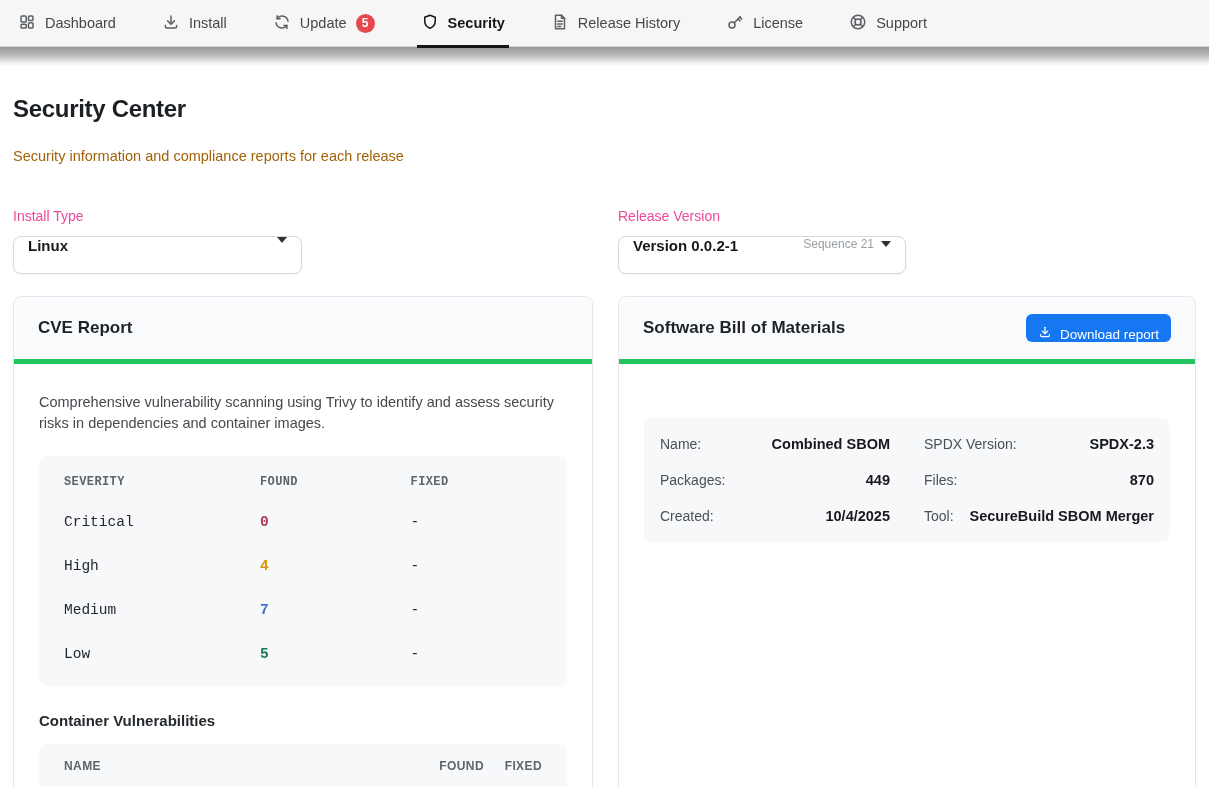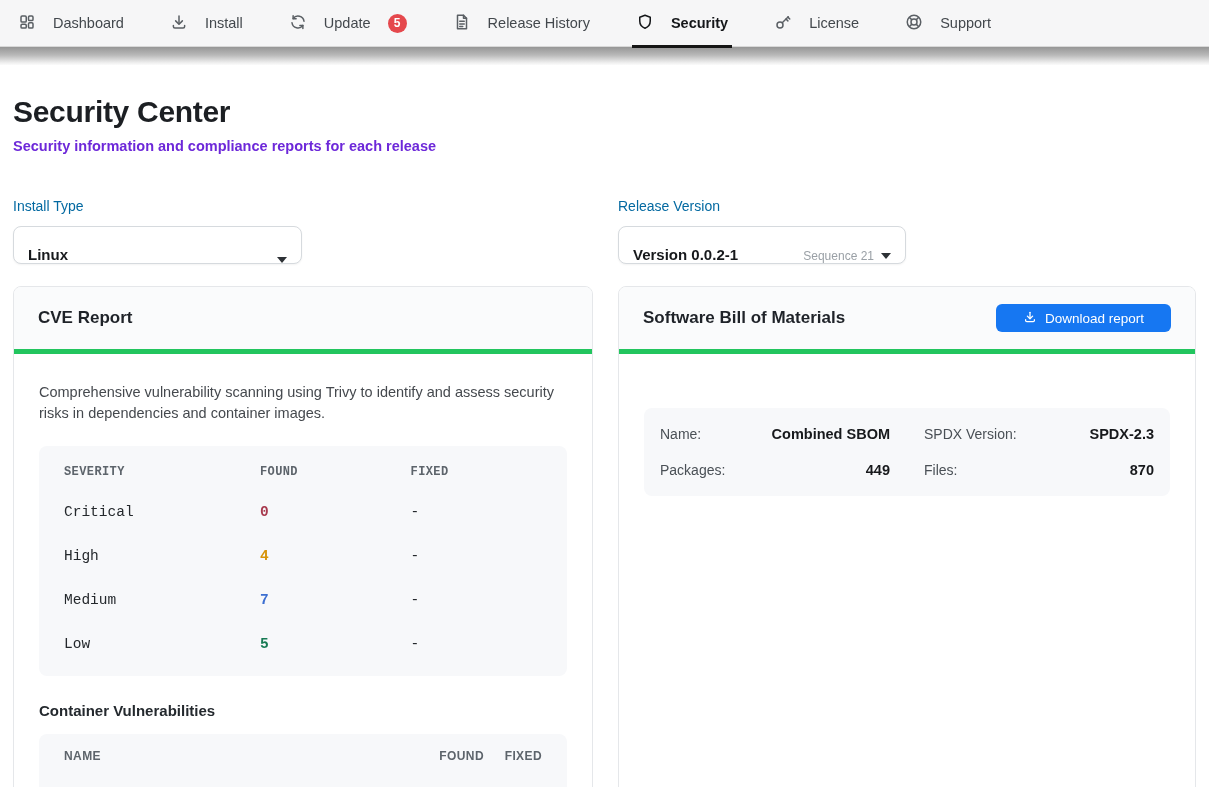--- a/index.html
+++ b/index.html
@@ -2,42 +2,42 @@
 <html><head>
 <meta charset="utf-8">
 <style>
   * { margin:0; padding:0; box-sizing:border-box; }
   html,body { width:1209px; height:787px; overflow:hidden; background:#fff;
     font-family:"Liberation Sans", sans-serif; color:#1c1f23; }
 
   
   .topnav { height:47px; background:#f6f6f7; border-bottom:1px solid #d8d8d8;
     display:flex; align-items:center; gap:46px; padding:0 18px; }
-  .nav-item { position:relative; height:47px; display:flex; align-items:center; gap:17px;
+  .nav-item { position:relative; height:47px; display:flex; align-items:center; gap:9px;
     font-size:14.5px; color:#43484d; cursor:pointer; }
   .nav-item svg { width:18px; height:18px; stroke:#5a5f64; }
   .nav-item.active { color:#141619; font-weight:700; }
   .nav-item.active svg { stroke:#141619; }
   .nav-item.active::after { content:""; position:absolute; left:-4px; right:-4px; bottom:-1px;
     height:3px; background:#151515; }
   .badge { min-width:19px; height:19px; border-radius:10px; color:#fff; font-size:12px;
     font-weight:700; display:flex; align-items:center; justify-content:center; padding:0 5px; }
   .shadow-band { height:18px; background:linear-gradient(180deg,#969696 0%,#b9b9b9 45%,#ececec 85%,#fbfbfb 100%); }
 
   
   .page { padding:0 13px; }
-  .page-title { margin-top:30px; font-size:30px; font-weight:700; letter-spacing:-.3px; color:#1c1f23; }
-  .page-subtitle { margin-top:9px; font-size:14.5px; color:#6d28d9;font-weight:bold; }
+  .page-title { margin-top:30px; font-size:24px; font-weight:700; letter-spacing:-.3px; color:#1c1f23; }
+  .page-subtitle { margin-top:25px; font-size:14.5px; color:#a16207; }
 
   
   .grid-2 { display:grid; grid-template-columns:580px 578px; column-gap:25px; }
   .filters { margin-top:44px; }
-  .field-label { font-size:14px; color:#0369a1; margin-bottom:12px; }
+  .field-label { font-size:14px; color:#ec4899; margin-bottom:12px; }
   .select { width:289px; height:38px; background:#fff; border:1px solid #d6dade; border-radius:8px;
-    padding:0 14px; display:flex; align-items:flex-end; justify-content:space-between; cursor:pointer;
+    padding:0 14px; display:flex; align-items:flex-start; justify-content:space-between; cursor:pointer;
     box-shadow:0 1px 2px rgba(0,0,0,.05);gap:16px; }
   .select .sel-value { font-size:15px; font-weight:700; color:#17191c; }
   .select .sel-right { display:flex; align-items:center; gap:7px; }
   .sel-meta { font-size:12px; color:#9aa0a6; }
   .caret { width:0; height:0; border-left:5px solid transparent; border-right:5px solid transparent;
     border-top:6px solid #2d3135; }
 
   
   .cards { margin-top:22px; align-items:start; }
   .card { border:1px solid #e5e7ea; border-radius:8px; background:#fff; height:660px; overflow:hidden; }
@@ -57,21 +57,21 @@
   .sev-fixed { font-size:14.5px; color:#24282c; }
 
   .sub-title { margin-top:26px; font-size:15px; font-weight:700; color:#24292e; }
   .cont-table { margin-top:15px; background:#f7f8fa; border-radius:8px 8px 0 0; height:140px; }
   .cont-head { display:flex; align-items:center; height:44px; padding:0 25px; }
   .cont-head .th:nth-child(1) { flex:1; }
   .cont-head .th:nth-child(2) { width:78px; text-align:right; }
   .cont-head .th:nth-child(3) { width:58px; text-align:right; }
 
   
-  .btn-primary { display:flex; align-items:center; gap:8px; height:28px; padding:0 27px;
+  .btn-primary { display:flex; align-items:flex-end; gap:8px; height:28px; padding:0 12px;
     border:none; border-radius:6px; color:#fff; font-size:13.5px; font-weight:500;
     font-family:"Liberation Sans", sans-serif; cursor:pointer; }
   .btn-primary svg { width:14px; height:14px; stroke:#fff; }
   .sbom-details { margin-top:26px; background:#f7f8fa; border-radius:8px; padding:8px 16px; }
   .det-row { display:flex; gap:34px; height:36px; align-items:center; }
   .det-half { flex:1; display:flex; justify-content:space-between; align-items:center; }
   .det-label { font-size:14px; color:#4a5056; }
   .det-value { font-size:14.5px; font-weight:700; color:#17191c; white-space:nowrap; }
 </style>
 </head>
@@ -98,33 +98,33 @@
   <div class="nav-item">
     <span><svg viewBox="0 0 24 24" fill="none" stroke-width="2" stroke-linecap="round" stroke-linejoin="round">
           <path d="M20 11a8 8 0 0 0-14.5-3.5"></path>
           <path d="M5.5 3.5v4h4"></path>
           <path d="M4 13a8 8 0 0 0 14.5 3.5"></path>
           <path d="M18.5 20.5v-4h-4"></path>
         </svg></span>
     <span>Update</span>
     <span class="badge" style="background: rgb(229, 72, 77);">5</span>
   </div>
+  <div class="nav-item active">
+    <span><svg viewBox="0 0 24 24" fill="none" stroke-width="2" stroke-linejoin="round">
+          <path d="M12 3l7 2.6v5.2c0 4.8-3.2 8.2-7 9.6-3.8-1.4-7-4.8-7-9.6V5.6z"></path>
+        </svg></span>
+    <span>Security</span>
+  </div>
   <div class="nav-item">
     <span><svg viewBox="0 0 24 24" fill="none" stroke-width="2" stroke-linecap="round" stroke-linejoin="round">
           <path d="M6 3h8l4 4v14H6z"></path>
           <path d="M14 3v4h4"></path>
           <path d="M9 11h6M9 14.5h6M9 18h4"></path>
         </svg></span>
     <span>Release History</span>
-  </div>
-  <div class="nav-item active">
-    <span><svg viewBox="0 0 24 24" fill="none" stroke-width="2" stroke-linejoin="round">
-          <path d="M12 3l7 2.6v5.2c0 4.8-3.2 8.2-7 9.6-3.8-1.4-7-4.8-7-9.6V5.6z"></path>
-        </svg></span>
-    <span>Security</span>
   </div>
   <div class="nav-item">
     <span><svg viewBox="0 0 24 24" fill="none" stroke-width="2" stroke-linecap="round" stroke-linejoin="round">
           <circle cx="8" cy="16" r="4"></circle>
           <path d="M11 13 19 5"></path>
           <path d="M16 8l2.5 2.5M18.5 5.5 21 8"></path>
         </svg></span>
     <span>License</span>
   </div>
   <div class="nav-item">
@@ -239,18 +239,28 @@
           <div class="det-row">
             <div class="det-half">
               <span class="det-label">Packages:</span>
               <span class="det-value">449</span>
             </div>
             <div class="det-half">
               <span class="det-label">Files:</span>
               <span class="det-value">870</span>
             </div>
           </div>
+          <div class="det-row">
+            <div class="det-half">
+              <span class="det-label">Created:</span>
+              <span class="det-value">10/4/2025</span>
+            </div>
+            <div class="det-half">
+              <span class="det-label">Tool:</span>
+              <span class="det-value">SecureBuild SBOM Merger</span>
+            </div>
+          </div>
         </div>
       </div>
     </section>
 
   </div>
 </main>
 
 </body></html>

